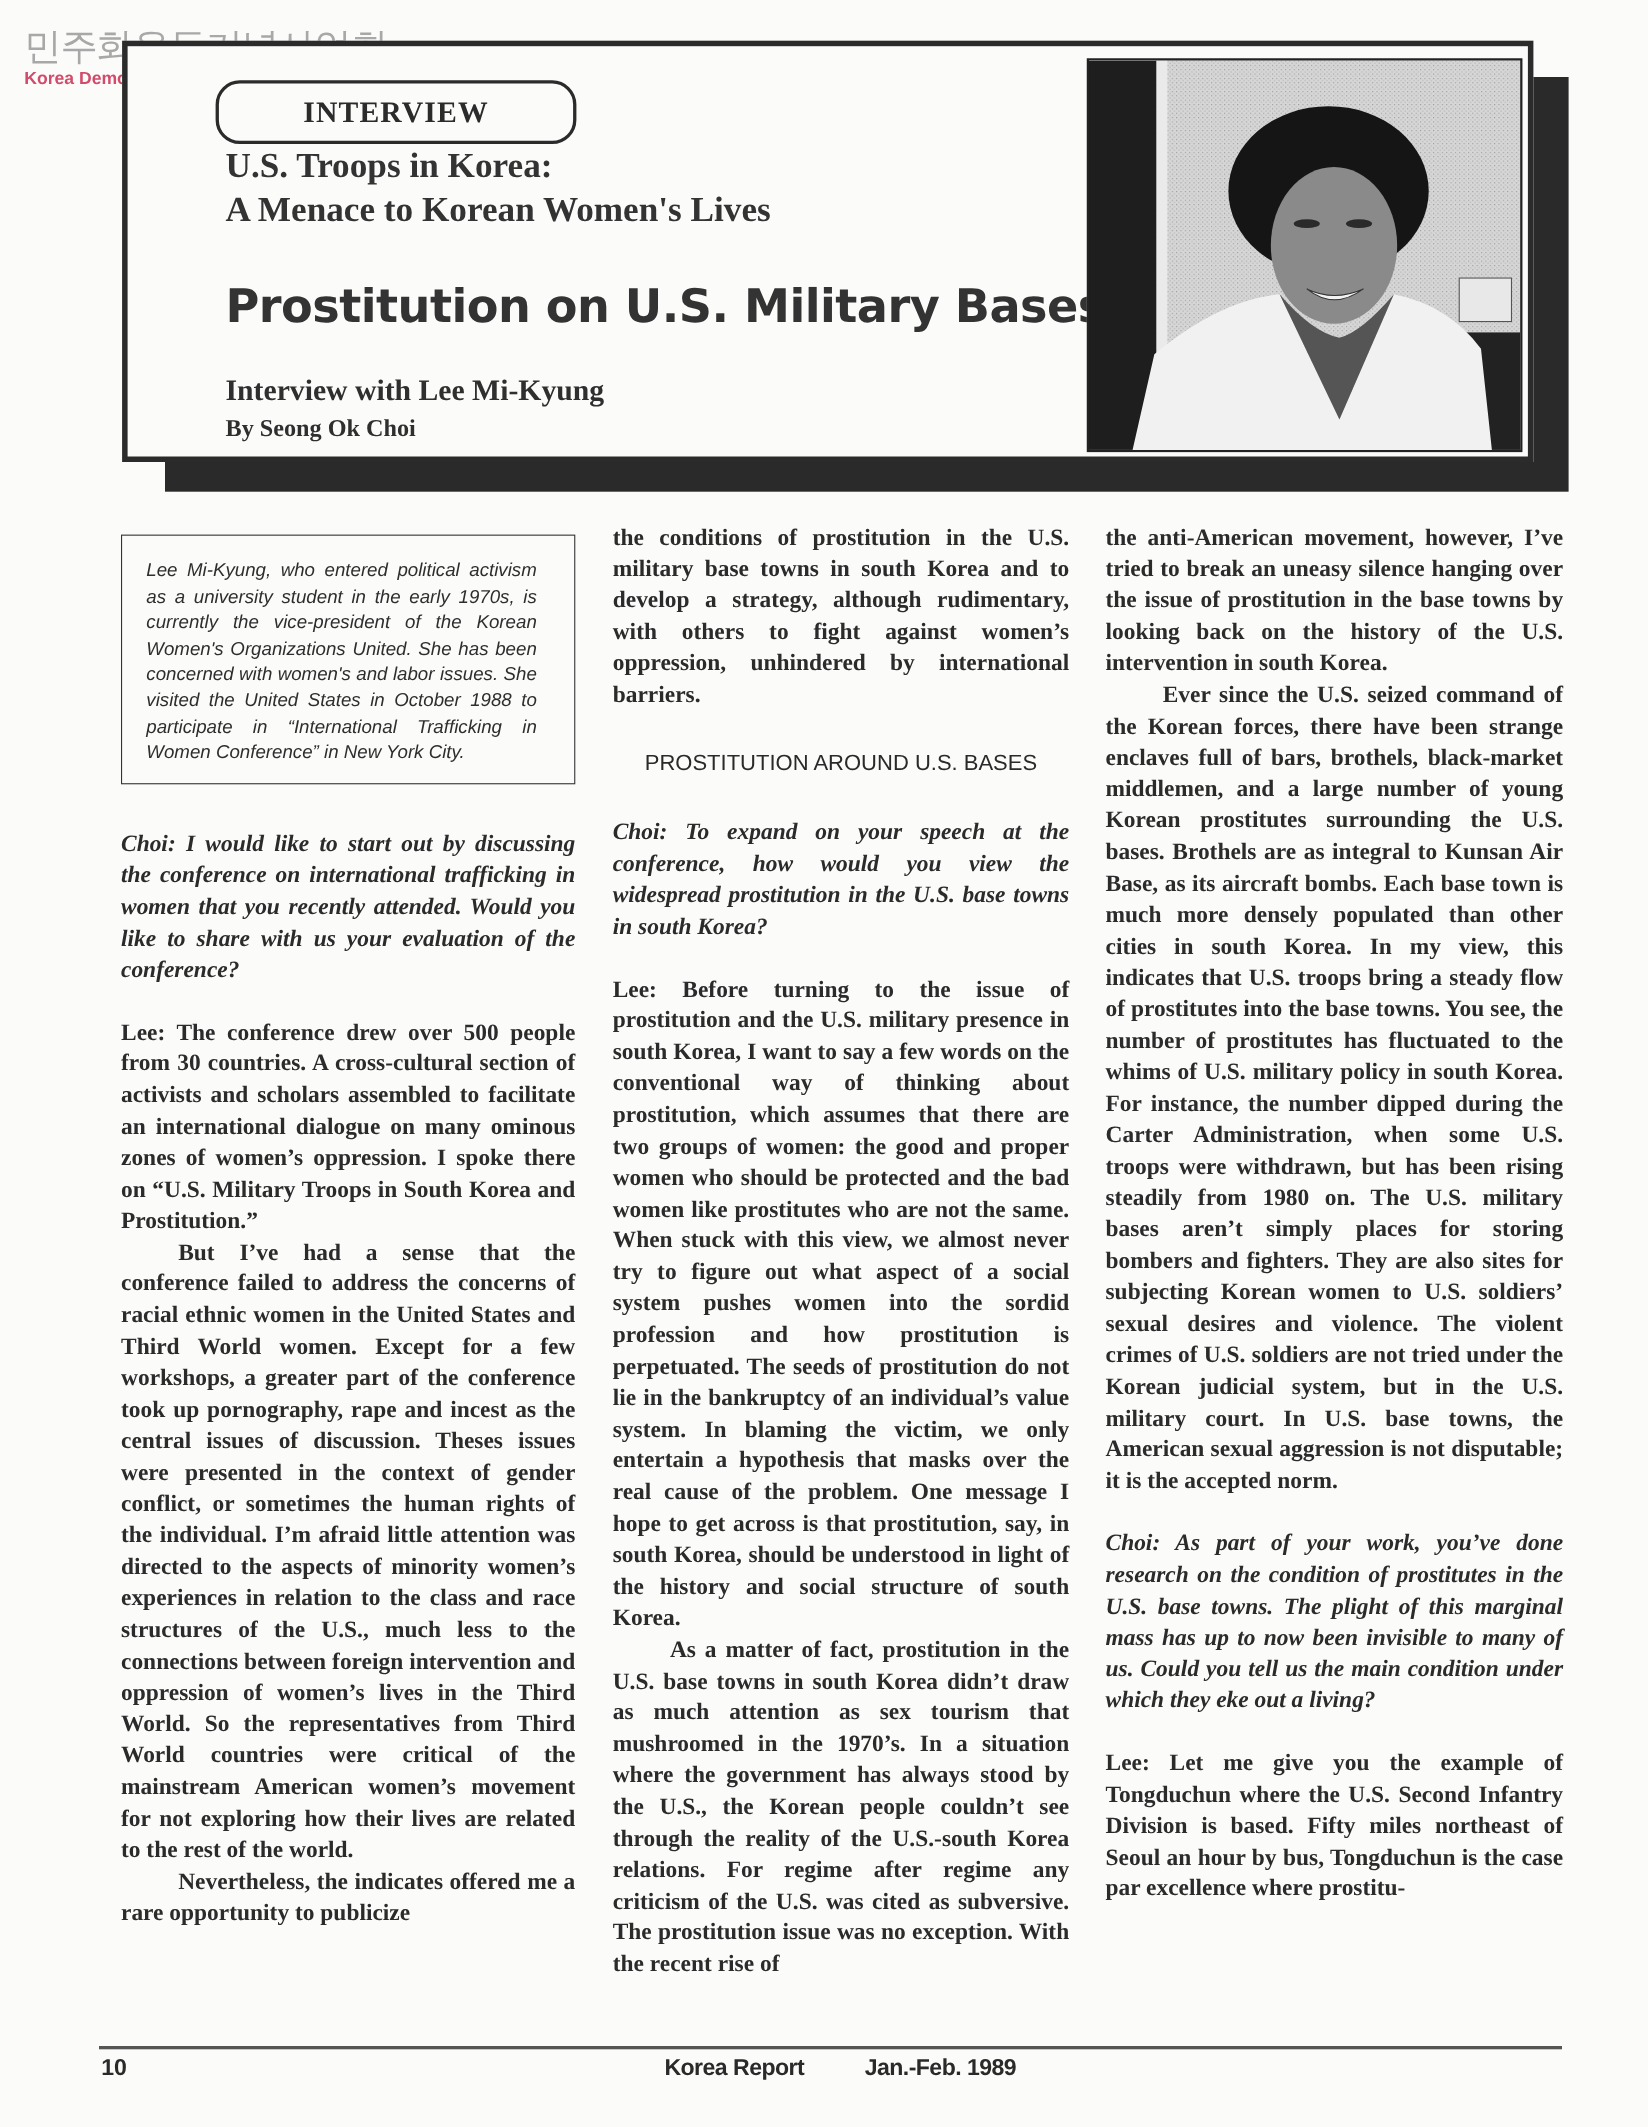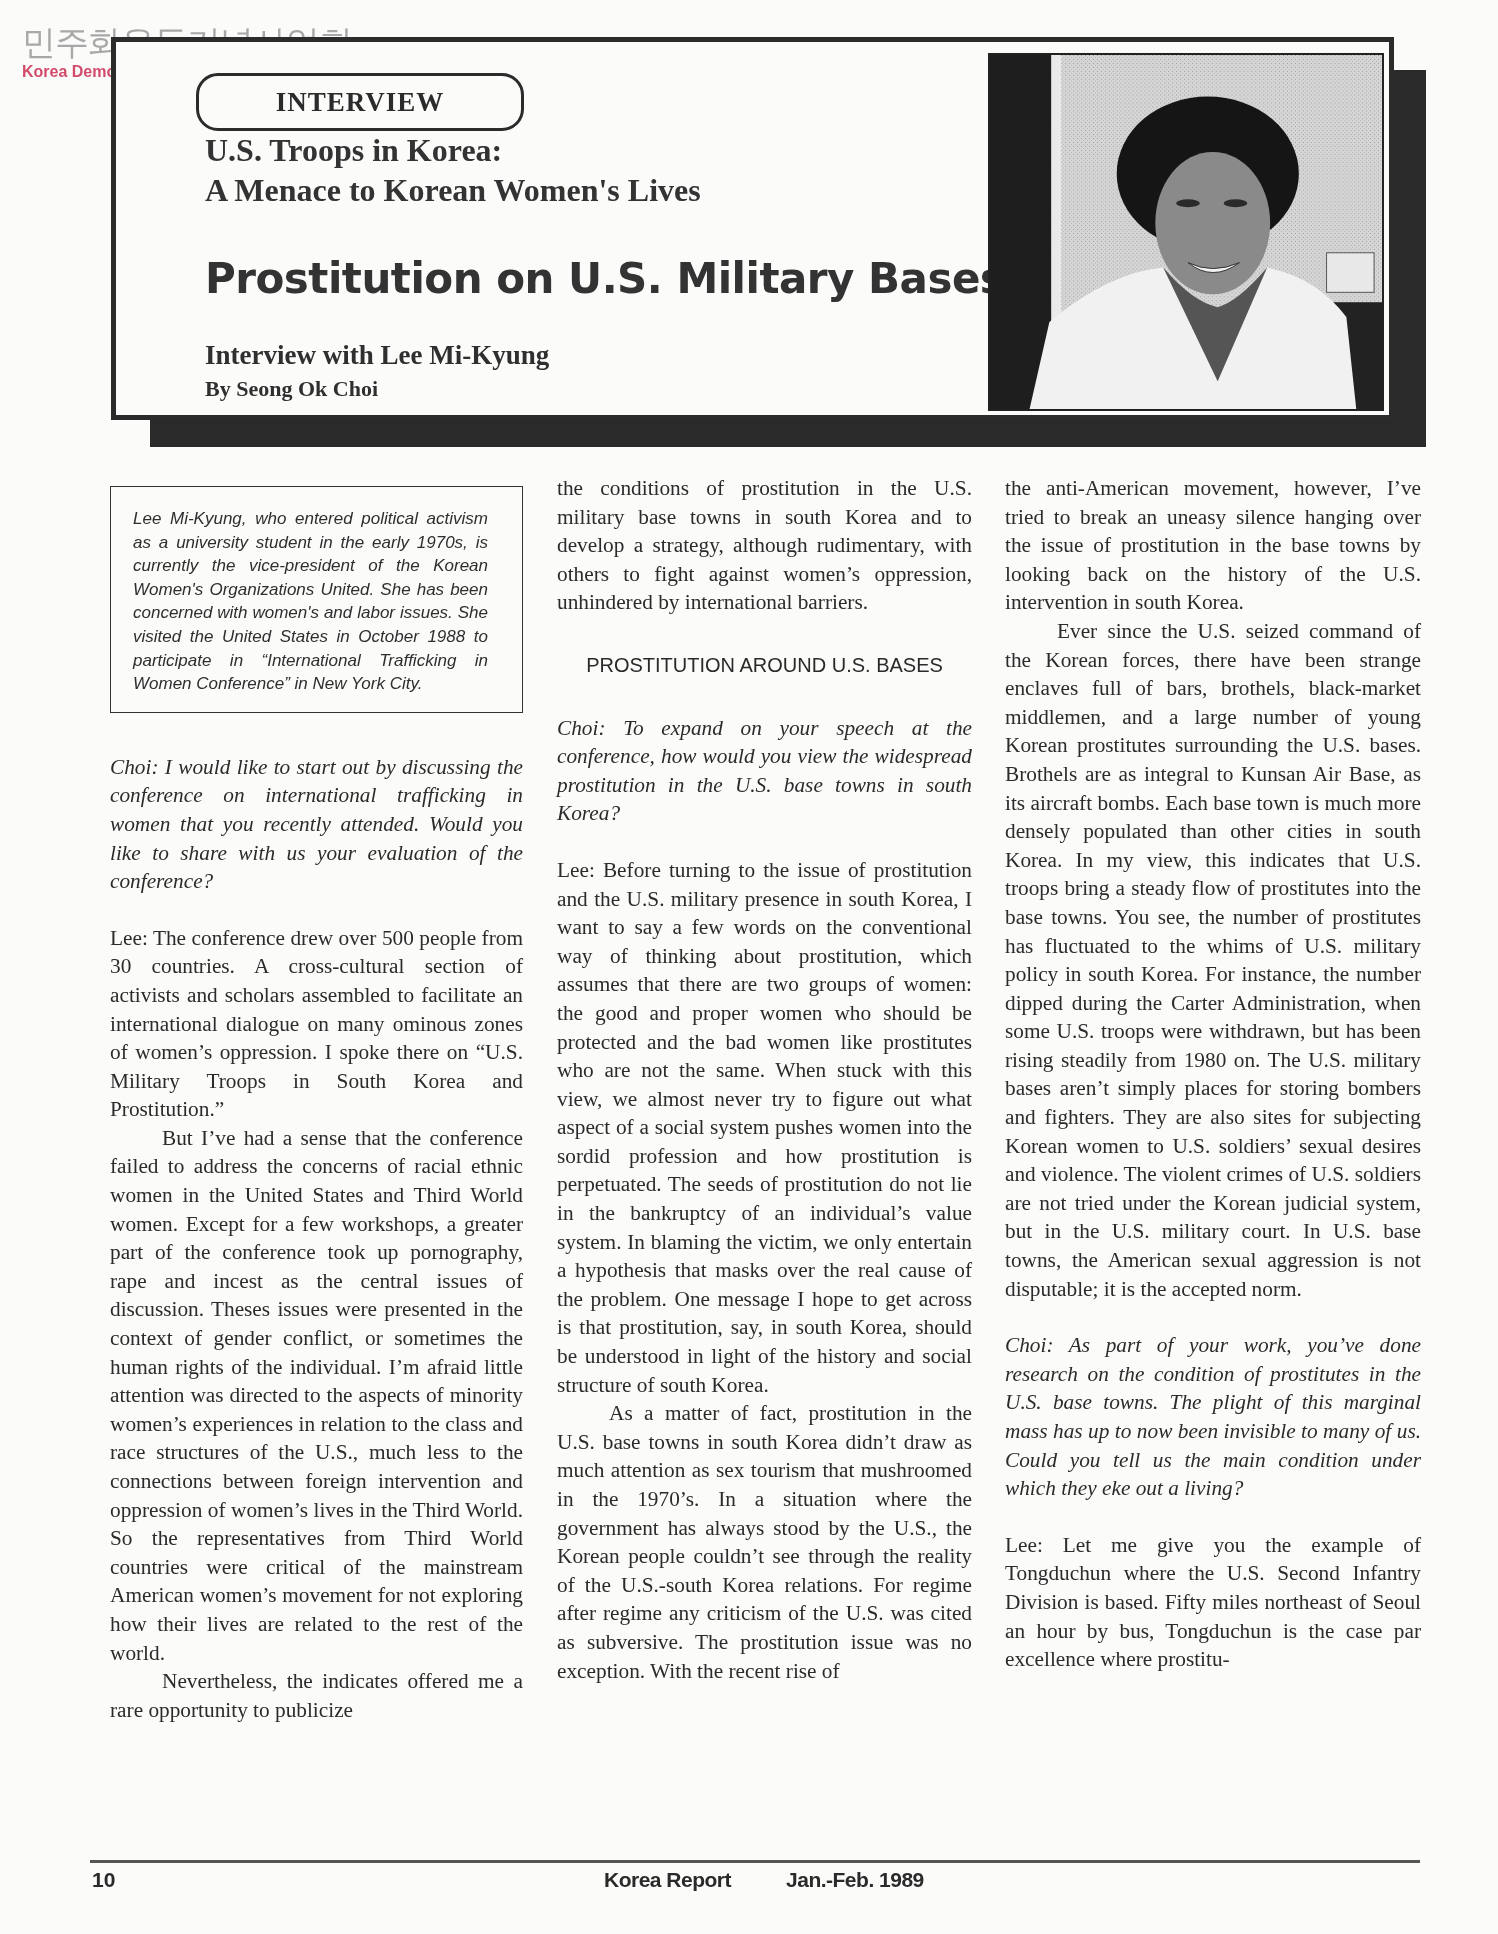--- a/index.html
+++ b/index.html
@@ -35,21 +35,21 @@
   
   .col { position: absolute; top: 474px; font-size: 21.3px; line-height: 28.6px; text-align: justify; }
   .col1 { left: 110px; width: 413px; }
   .col2 { left: 557px; width: 415px; }
   .col3 { left: 1005px; width: 416px; }
 
   .bio-box { border: 1.5px solid #333; padding: 20px 34px 16px 22px; margin: 12px 0 40px 0;
              font-family: "Liberation Sans", sans-serif; font-style: italic; font-size: 17px; line-height: 23.6px;
              text-align: justify; color: #2e2e2e; }
   .q { font-style: italic; margin: 0 0 28px 0; }
-  p { margin: 0; }
+  p { margin: 0; font-weight: bold; }
   .indent { text-indent: 52px; }
   .gap { margin-bottom: 28px; }
   .section-head { font-family: "Liberation Sans", sans-serif; font-size: 20px; text-align: center;
                   margin: 34px 0 34px 0; color: #2a2a2a; letter-spacing: 0; }
 
   
   .footer-rule { position: absolute; left: 90px; top: 1860px; width: 1330px; height: 3px; background: #555; }
   .page-num { position: absolute; left: 92px; top: 1868px; font-family: "Liberation Sans", sans-serif;
               font-size: 21px; font-weight: bold; color: #2a2a2a; }
   .footer-pub { position: absolute; left: 604px; top: 1868px; font-family: "Liberation Sans", sans-serif;

